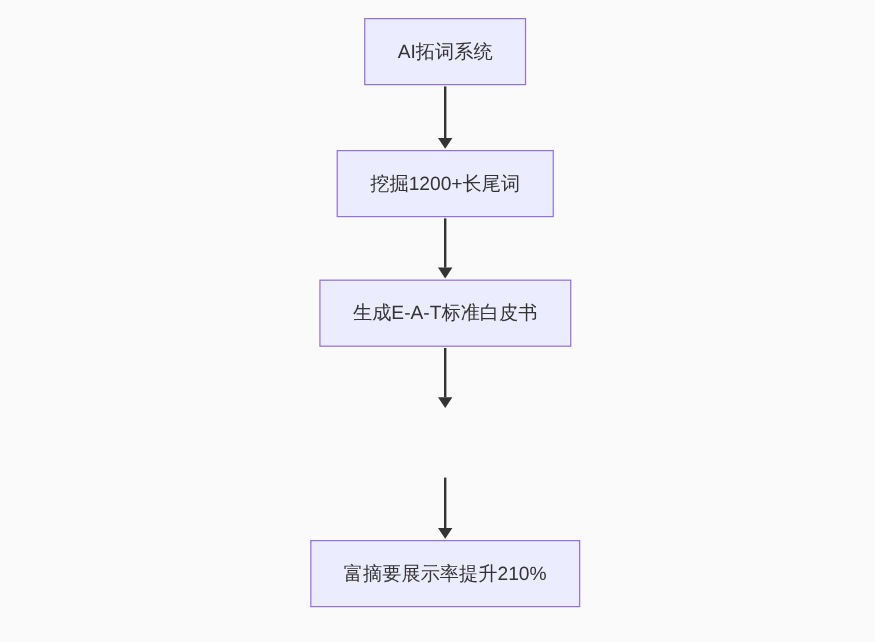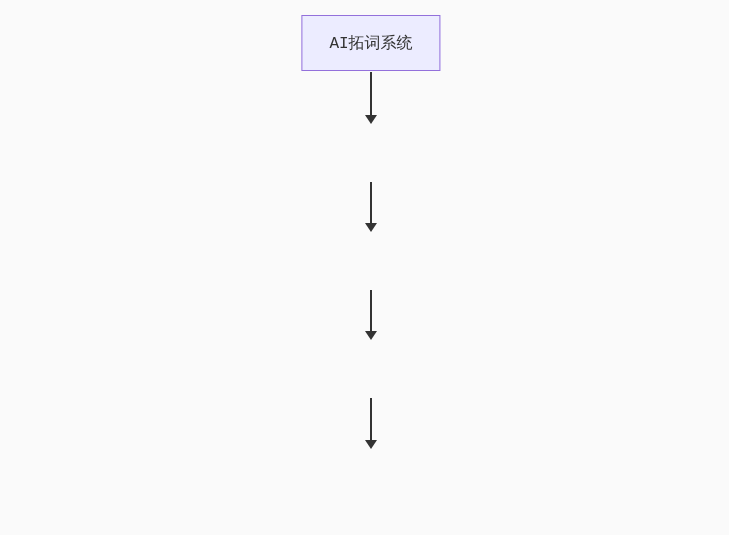--- a/index.html
+++ b/index.html
@@ -31,21 +31,20 @@
     height: 56px;
     padding: 16px 27px;
     background: var(--node-fill);
     border: 1px solid var(--node-border);
     color: var(--text);
     font-size: 16px;
     display: flex;
     align-items: center;
     justify-content: center;
     white-space: nowrap;
-    font-family: Liberation Mono, monospace;
   }
   .node-1 { top: 15px; }
   .node-2 { top: 125px; }
   .node-3 { top: 233px; }
   .node-4 { top: 341px; }
   .node-5 { top: 450px; }
   .edge {
     position: absolute;
     left: 371px;
     transform: translateX(-50%);
@@ -75,32 +74,35 @@
 
 <div class="diagram">
 
   <div class="node node-1">AI拓词系统</div>
 
   <div class="edge edge-1">
     <div class="line"></div>
     <div class="arrowhead"></div>
   </div>
 
+  <div class="node node-2">挖掘1200+长尾词</div>
 
   <div class="edge edge-2">
     <div class="line"></div>
     <div class="arrowhead"></div>
   </div>
 
+  <div class="node node-3">生成E-A-T标准白皮书</div>
 
   <div class="edge edge-3">
     <div class="line"></div>
     <div class="arrowhead"></div>
   </div>
 
 
   <div class="edge edge-4">
     <div class="line"></div>
     <div class="arrowhead"></div>
   </div>
 
+  <div class="node node-5">富摘要展示率提升210%</div>
 
 </div>
 
 </body></html>

